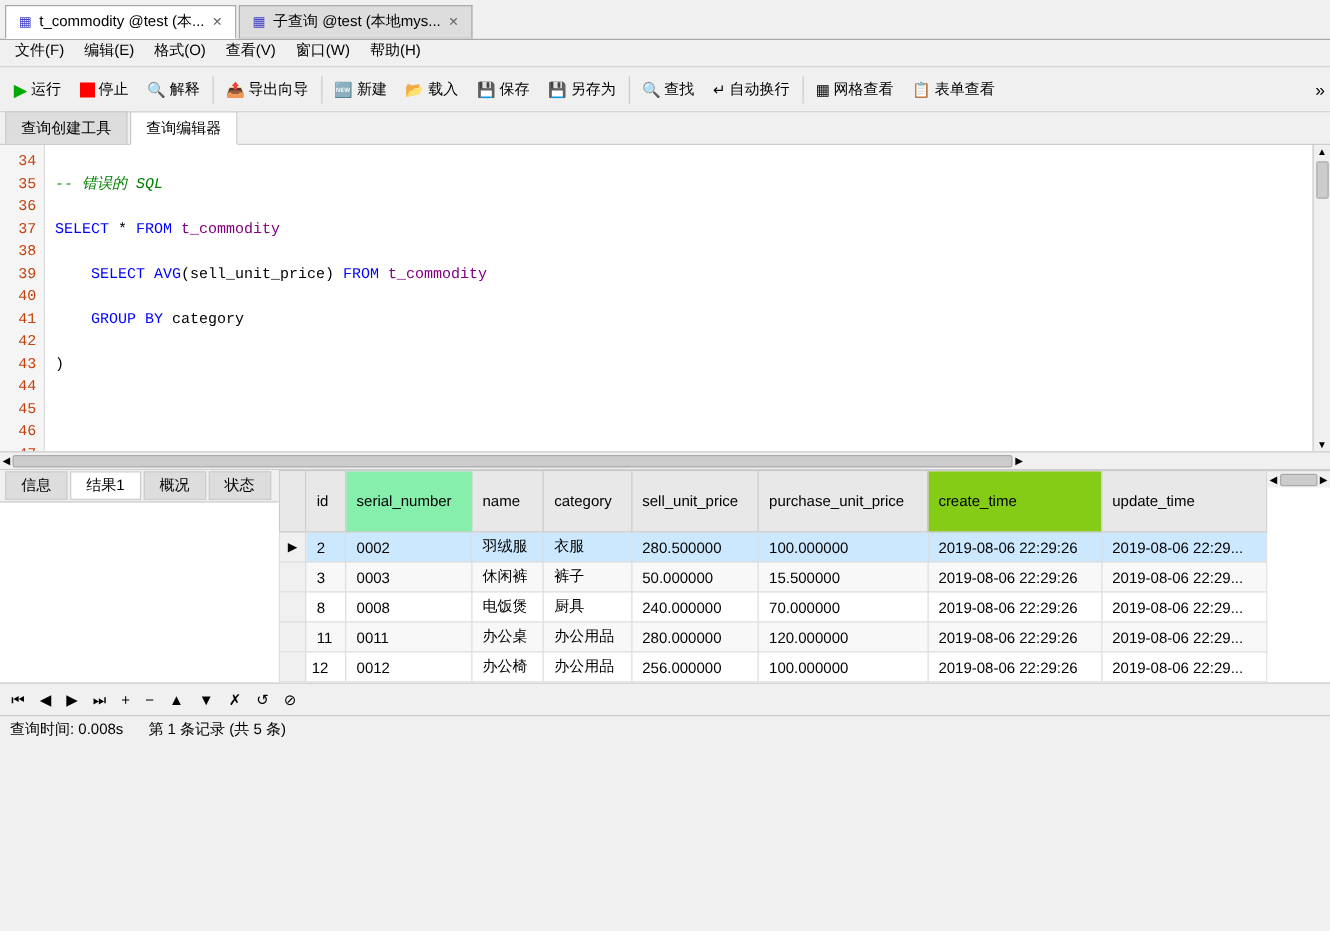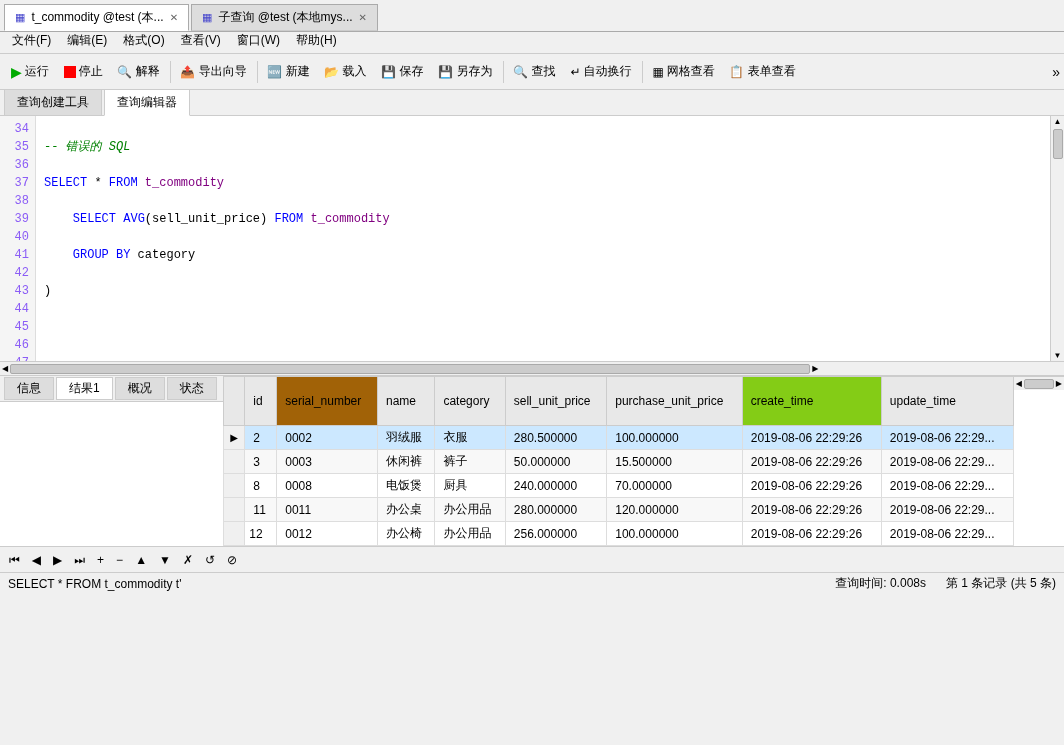--- a/index.html
+++ b/index.html
@@ -97,21 +97,21 @@
 </div>
 
 <div style="display:flex;align-items:flex-end;background:#f0f0f0;border-bottom:1px solid #ccc;padding:0 4px;height:26px;">
   <div style="padding:4px 12px;cursor:pointer;font-size:12px;border:1px solid #ccc;border-bottom:none;background:#ddd;margin-right:2px;">查询创建工具</div>
   <div style="padding:4px 12px;cursor:pointer;font-size:12px;border:1px solid #ccc;border-bottom:1px solid #fff;background:#fff;margin-right:2px;margin-bottom:-1px;z-index:2;position:relative;">查询编辑器</div>
 </div>
 
 <div style="display:flex;flex-direction:column;height:260px;background:#fff;border-bottom:1px solid #ccc;">
   <div style="display:flex;flex:1;overflow:hidden;">
 
-    <div style="background:#f5f5f5;border-right:1px solid #ddd;padding:4px 6px;min-width:36px;text-align:right;font-family:'Courier New',monospace;font-size:12px;line-height:18px;color:#8b5cf6;user-select:none;overflow:hidden;">
+    <div style="background:#f5f5f5;border-right:1px solid #ddd;padding:4px 6px;min-width:36px;text-align:right;font-family:'Courier New',monospace;font-size:12px;line-height:18px;color:#c2410c;user-select:none;overflow:hidden;">
       <div>34</div>
       <div>35</div>
       <div>36</div>
       <div>37</div>
       <div>38</div>
       <div>39</div>
       <div>40</div>
       <div>41</div>
       <div>42</div>
       <div>43</div>
@@ -159,21 +159,21 @@
     <div style="padding:2px 12px;cursor:pointer;font-size:12px;border:1px solid transparent;background:#ddd;border:1px solid #ccc;margin-right:2px;">概况</div>
     <div style="padding:2px 12px;cursor:pointer;font-size:12px;border:1px solid transparent;background:#ddd;border:1px solid #ccc;margin-right:2px;">状态</div>
   </div>
 
   <div style="overflow:auto;flex:1;">
     <table style="border-collapse:collapse;font-size:12px;width:100%;">
       <thead>
         <tr>
           <th style="border:1px solid #ccc;padding:3px 8px;background:#e8e8e8;font-weight:normal;min-width:20px;"></th>
           <th style="border:1px solid #ccc;padding:3px 8px;background:#e8e8e8;font-weight:normal;white-space:nowrap;">id</th>
-          <th style="border:1px solid #ccc;padding:3px 8px;background:#a16207;font-weight:normal;white-space:nowrap;">serial_number</th>
+          <th style="border:1px solid #ccc;padding:3px 8px;background:#86efac;font-weight:normal;white-space:nowrap;">serial_number</th>
           <th style="border:1px solid #ccc;padding:3px 8px;background:#e8e8e8;font-weight:normal;white-space:nowrap;">name</th>
           <th style="border:1px solid #ccc;padding:3px 8px;background:#e8e8e8;font-weight:normal;white-space:nowrap;">category</th>
           <th style="border:1px solid #ccc;padding:3px 8px;background:#e8e8e8;font-weight:normal;white-space:nowrap;">sell_unit_price</th>
           <th style="border:1px solid #ccc;padding:3px 8px;background:#e8e8e8;font-weight:normal;white-space:nowrap;">purchase_unit_price</th>
           <th style="border:1px solid #ccc;padding:17px 8px;background:#84cc16;font-weight:normal;white-space:nowrap;">create_time</th>
           <th style="border:1px solid #ccc;padding:3px 8px;background:#e8e8e8;font-weight:normal;white-space:nowrap;">update_time</th>
         </tr>
       </thead>
       <tbody id="result-tbody">
       <tr style="background: rgb(204, 232, 255);">
@@ -250,16 +250,15 @@
   <button class="nav-btn" style="border:1px solid transparent;background:transparent;cursor:pointer;padding:1px 4px;font-size:12px;">+</button>
   <button class="nav-btn" style="border:1px solid transparent;background:transparent;cursor:pointer;padding:1px 4px;font-size:12px;">−</button>
   <button class="nav-btn" style="border:1px solid transparent;background:transparent;cursor:pointer;padding:1px 4px;font-size:12px;">▲</button>
   <button class="nav-btn" style="border:1px solid transparent;background:transparent;cursor:pointer;padding:1px 4px;font-size:12px;">▼</button>
   <button class="nav-btn" style="border:1px solid transparent;background:transparent;cursor:pointer;padding:1px 4px;font-size:12px;">✗</button>
   <button class="nav-btn" style="border:1px solid transparent;background:transparent;cursor:pointer;padding:1px 4px;font-size:12px;">↺</button>
   <button class="nav-btn" style="border:1px solid transparent;background:transparent;cursor:pointer;padding:1px 4px;font-size:12px;">⊘</button>
 </div>
 
 <div style="display:flex;align-items:center;background:#f0f0f0;border-top:1px solid #ccc;padding:2px 8px;height:22px;font-size:12px;">
-  <span style="flex:1;">SELECT * FROM t_commodity t'</span>
   <span style="margin-right:20px;">查询时间: 0.008s</span>
   <span>第 1 条记录 (共 5 条)</span>
 </div>
 
 </body></html>

